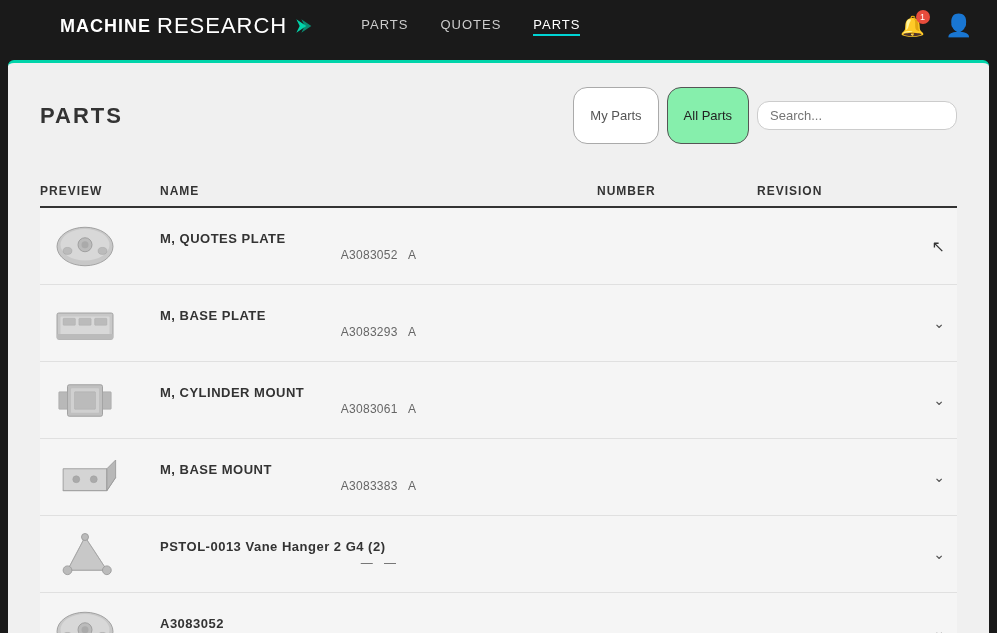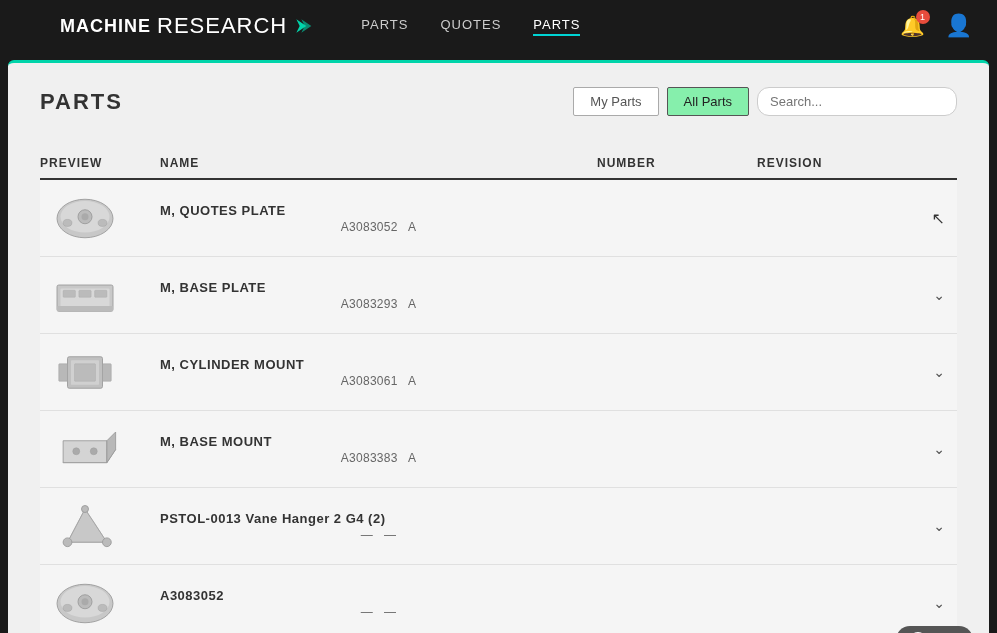--- a/index.html
+++ b/index.html
@@ -117,27 +117,27 @@
       font-weight: 700;
       color: #333;
       letter-spacing: 2px;
     }
     .header-controls {
       display: flex;
       align-items: center;
       gap: 8px;
     }
     .btn-toggle {
-      padding: 6px 16px;
+      padding: 20px 16px;
       border: 1px solid #aaa;
       background: #fff;
       color: #555;
       font-size: 13px;
       cursor: pointer;
-      border-radius: 2px;
+      border-radius: 14px;
     }
     .btn-toggle.active {
       background: #86efac;
       border: 1.5px solid #555;
       font-weight: 400;
       color: #222;
     }
     .search-input {
       padding: 6px 12px;
       border: 1px solid #ccc;

